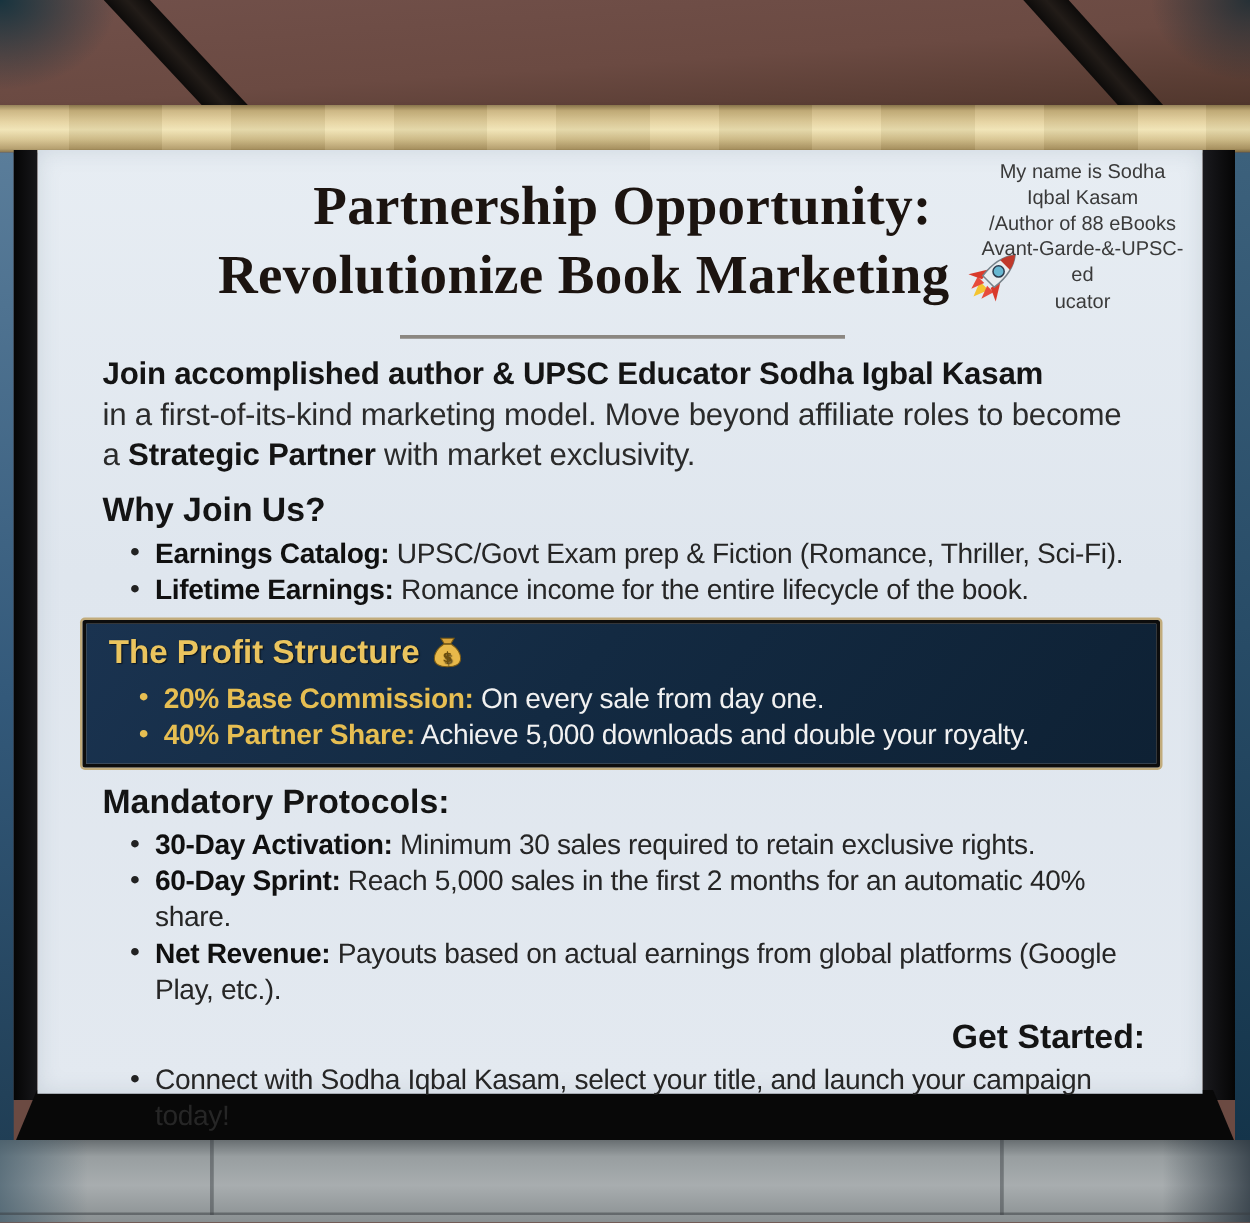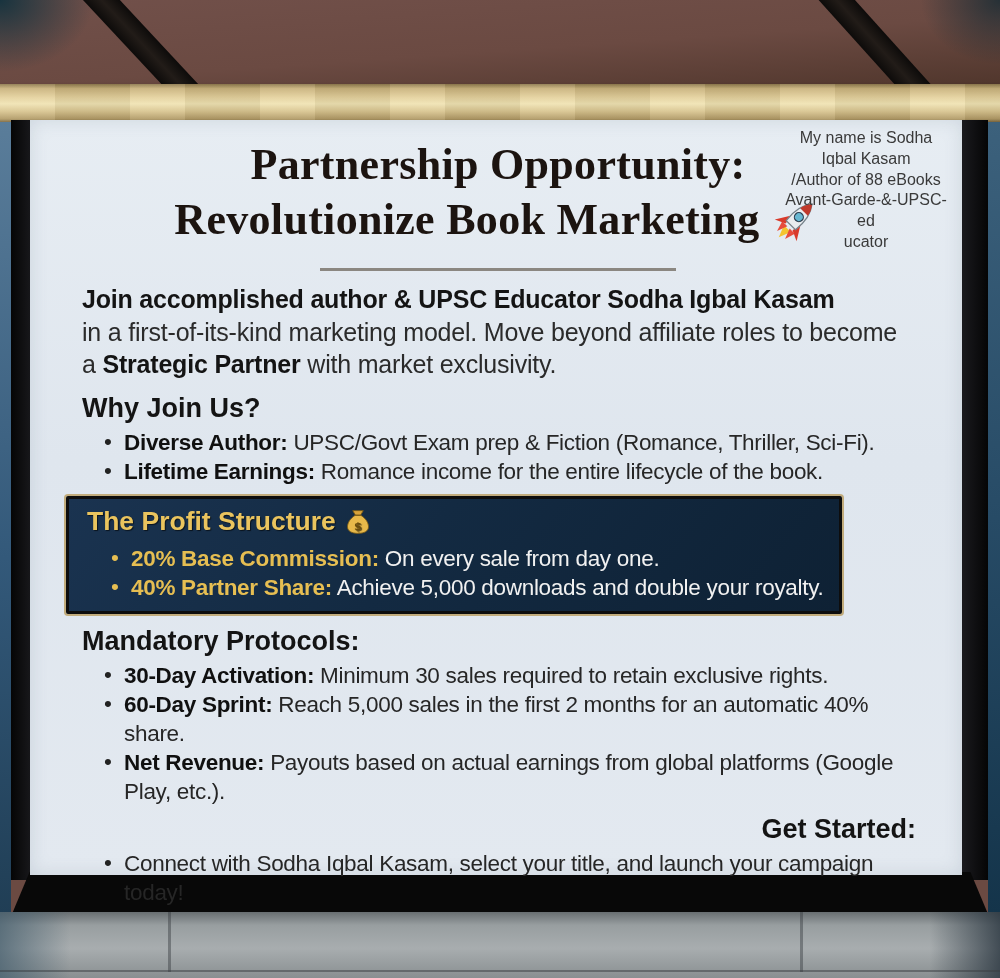--- a/index.html
+++ b/index.html
@@ -60,21 +60,21 @@
   .intro b{color:#141414;}
 
   .section-heading{font-size:27px;line-height:1.15;font-weight:700;color:#141414;margin:12px 0 4px 2px;}
 
   ul.bullets{list-style:none;margin:0;padding:0 0 0 24px;}
   ul.bullets li{position:relative;padding-left:20px;font-size:22.5px;line-height:1.29;
     color:#262626;letter-spacing:-.3px;}
   ul.bullets li:before{content:"\2022";position:absolute;left:0;top:-1px;color:#222;}
   ul.bullets b{color:#101010;}
 
-  .profit-box{margin:10px 0 0 -14px;width:776px;box-sizing:border-box;
+  .profit-box{margin:10px 0 0 -14px;width:862px;box-sizing:border-box;
     background:linear-gradient(130deg,#1a3350 0%,#132a42 45%,#0e2134 100%);
     border:3px solid #0d0d0d;box-shadow:0 0 0 2px #c2ac7c;
     padding:5px 14px 9px 18px;border-radius:2px;}
   .profit-box .box-heading{font-size:26.5px;font-weight:700;color:#eac45e;line-height:1.3;
     text-shadow:1px 1px 1px rgba(0,0,0,.6);}
   .profit-box .box-heading .bag-wrap{display:inline-block;vertical-align:-6px;margin-left:8px;}
   .profit-box ul.bullets li{color:#f1f1f1;}
   .profit-box ul.bullets li:before{color:#e6be52;}
   .profit-box ul.bullets b{color:#e6be52;}
 
@@ -122,21 +122,21 @@
         </svg></span>
   </h1>
   <div class="divider"></div>
 
   <p class="intro">
     <span class="lead">Join accomplished author &amp; UPSC Educator Sodha Igbal Kasam</span><span>in a first-of-its-kind marketing model. Move beyond affiliate roles to become a </span><b>Strategic Partner</b><span> with market exclusivity.</span>
   </p>
 
   <div class="section-heading">Why Join Us?</div>
   <ul class="bullets">
-    <li><b>Diverse Author:</b> <span>UPSC/Govt Exam prep &amp; Fiction (Romance, Thriller, Sci-Fi).</span></li>
+    <li><b>Earnings Catalog:</b> <span>UPSC/Govt Exam prep &amp; Fiction (Romance, Thriller, Sci-Fi).</span></li>
     <li><b>Lifetime Earnings:</b> <span>Romance income for the entire lifecycle of the book.</span></li>
   </ul>
 
   <div class="profit-box">
     <div class="box-heading">
       <span>The Profit Structure</span><span class="bag-wrap"><svg viewBox="0 0 32 32" width="28" height="28">
             <path d="M13 8 L10 3 h12 l-3 5 Z" fill="#d9a43b" stroke="#7a5b16" stroke-width="1"></path>
             <path d="M12.5 8.5 h7 C25 12 28 17 28 21.5 c0 5 -5 7.5 -12 7.5 s-12 -2.5 -12 -7.5 c0 -4.5 3 -9.5 8.5 -13 Z" fill="#e8b94a" stroke="#7a5b16" stroke-width="1"></path>
             <text x="16" y="25" font-size="13" font-weight="bold" fill="#6b4e0e" text-anchor="middle" font-family="DejaVu Sans, sans-serif">$</text>
           </svg></span>

